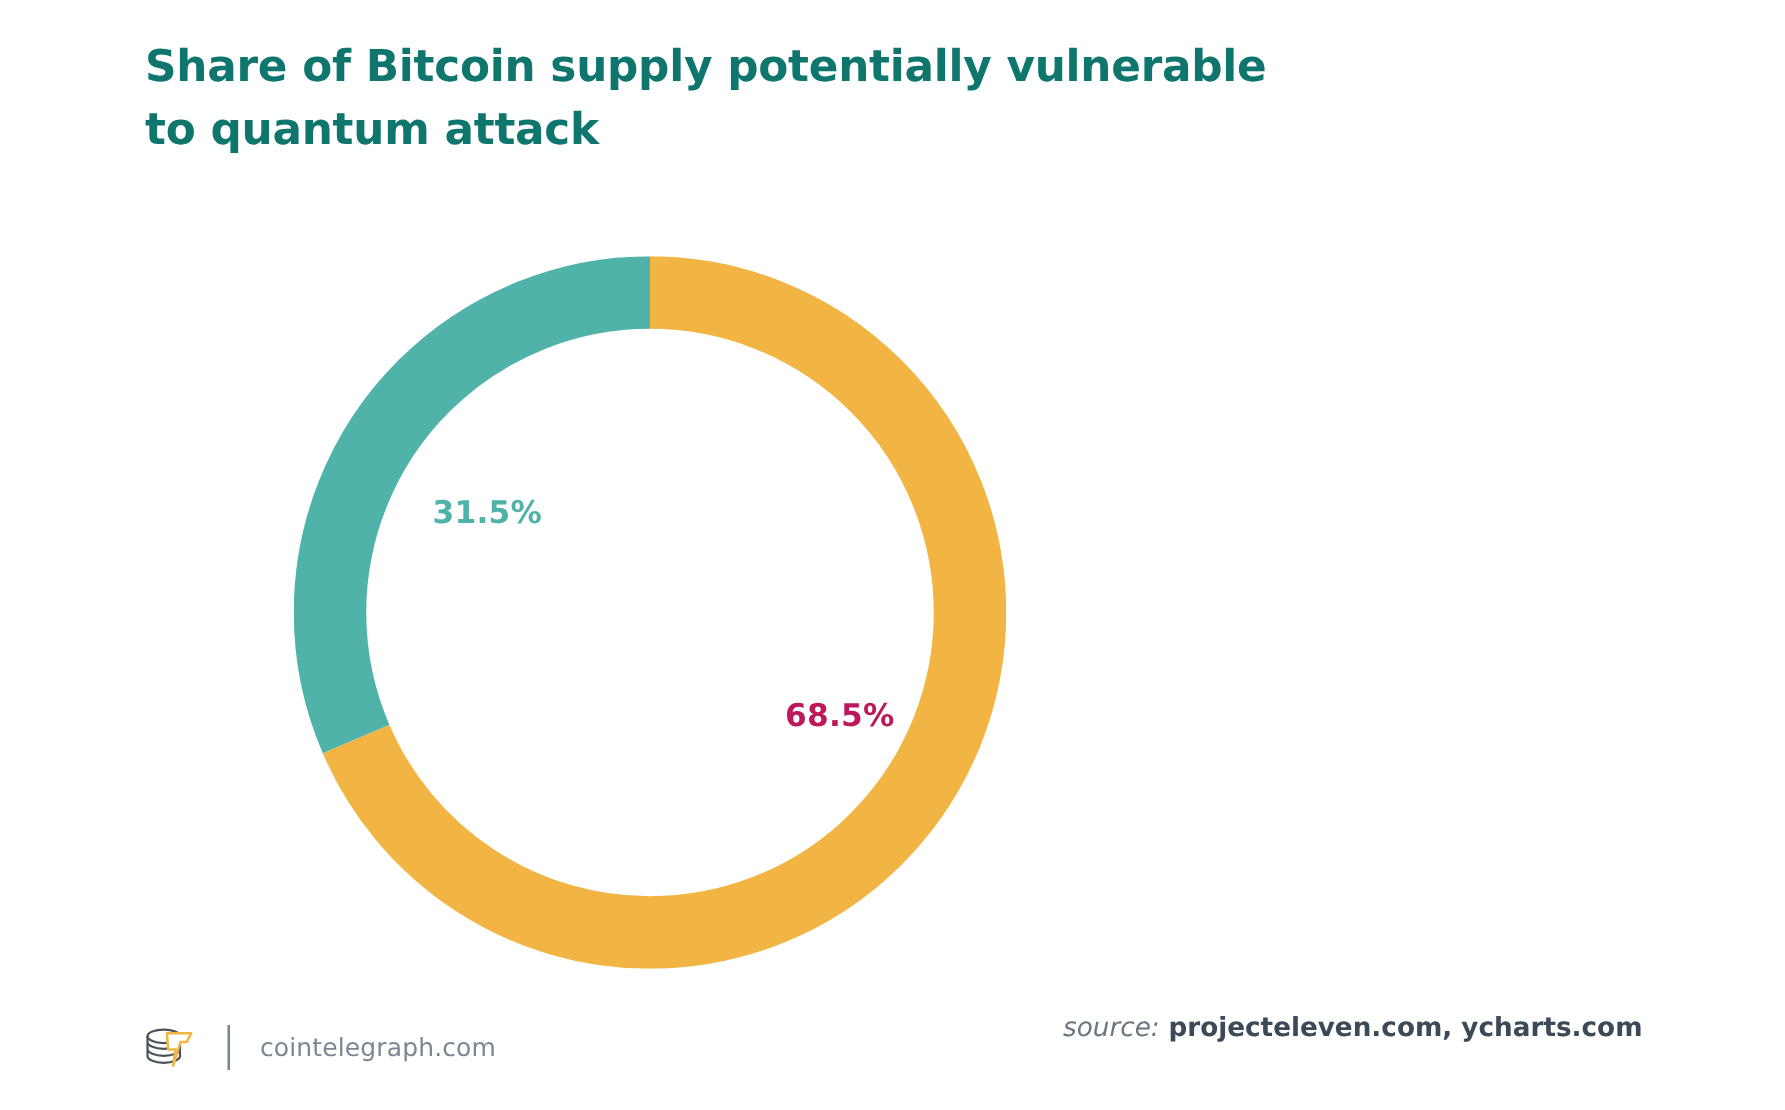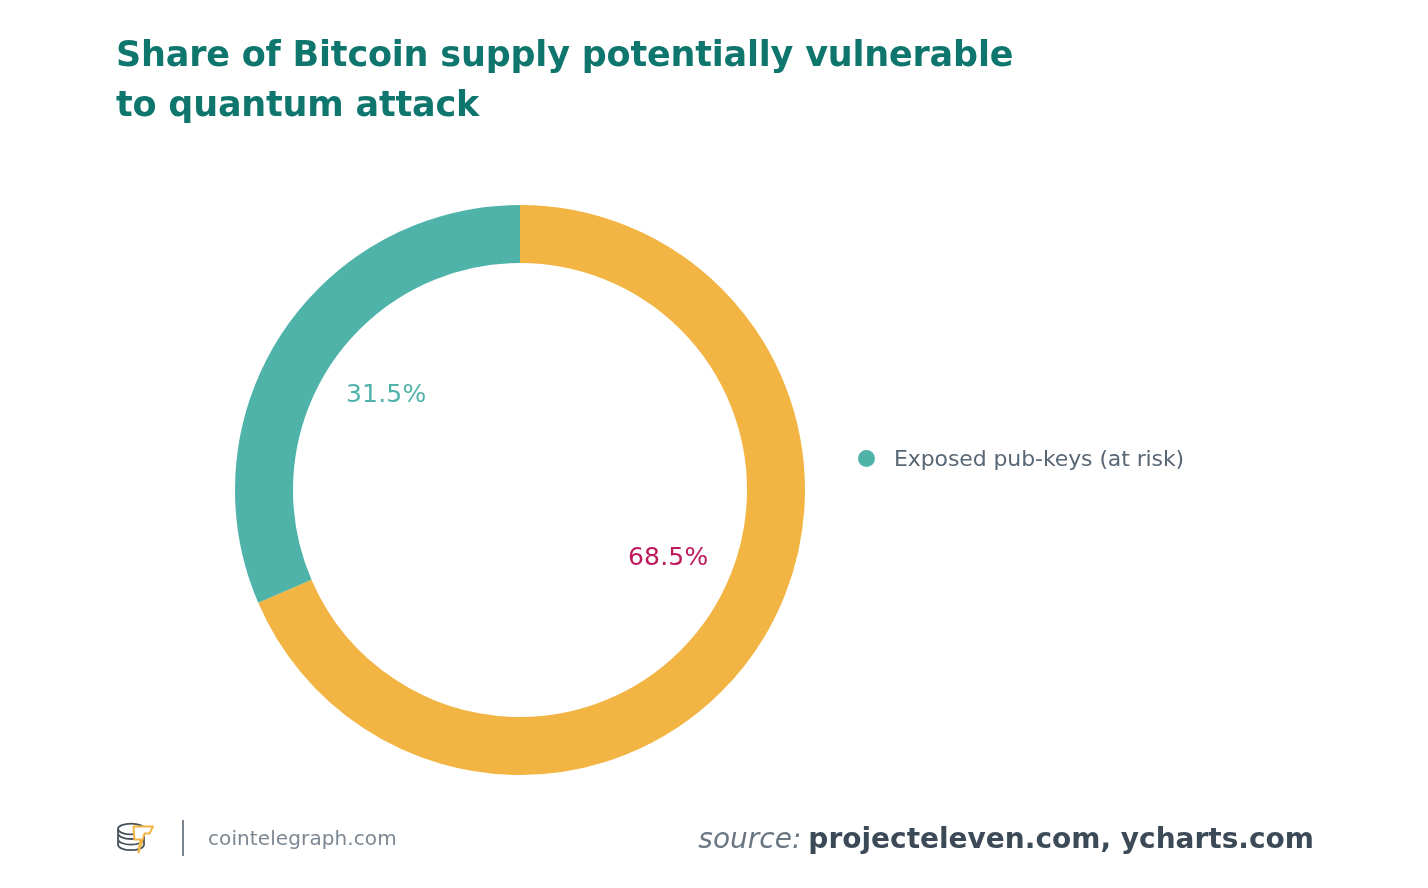--- a/index.html
+++ b/index.html
@@ -47,23 +47,24 @@
     width: 570px;
     height: 570px;
     display: block;
   }
 
   
   .data-label {
     position: absolute;
     font-family: "DejaVu Sans", sans-serif;
     font-size: 25px;
-    font-weight: 400;
+    font-weight: 700;
     letter-spacing: 0.2px;
     white-space: nowrap;
+    margin-top: 16px;
   }
 
   #label-teal {
     left: 346px;
     top: 379px;
   }
 
   #label-yellow {
     left: 628px;
     top: 542px;
@@ -142,23 +143,23 @@
     color: #7b8792;
     letter-spacing: 0.1px;
   }
 
   #source {
     position: absolute;
     right: 114px;
     top: 0;
     height: 56px;
     display: flex;
-    align-items: center;
-    font-family: "DejaVu Sans", sans-serif;
-    font-size: 28px;
+    align-items: flex-start;
+    font-family: "DejaVu Sans", sans-serif;
+    font-size: 21px;
     color: #4b5a68;
     white-space: nowrap;
     margin-left: 38px;
   }
 
   #source-prefix {
     font-style: italic;
     font-weight: 400;
     color: #6a7783;
   }
@@ -183,24 +184,20 @@
 
     <circle id="slice-teal" cx="285" cy="285" r="256" fill="none" stroke="#4fb3aa" stroke-width="58" stroke-dasharray="506.6760631709618 1101.8193754670124" stroke-dashoffset="-1101.8193754670124" transform="rotate(-90 285 285)"></circle>
   </svg>
 
   <div class="data-label" id="label-teal" style="color:#4fb3aa">31.5%</div>
 
   <div class="data-label" id="label-yellow" style="color:#be185d">68.5%</div>
 
   <div id="legend">
 
-    <div class="legend-item">
-      <span class="legend-swatch" style="background:#4fb3aa"></span>
-      <span class="legend-label">Exposed pub-keys (at risk)</span>
-    </div>
 
 
   </div>
 </div>
 
 <div id="footer">
 
   <div id="brand">
     <svg id="brand-logo" viewBox="0 0 46 42">
 

